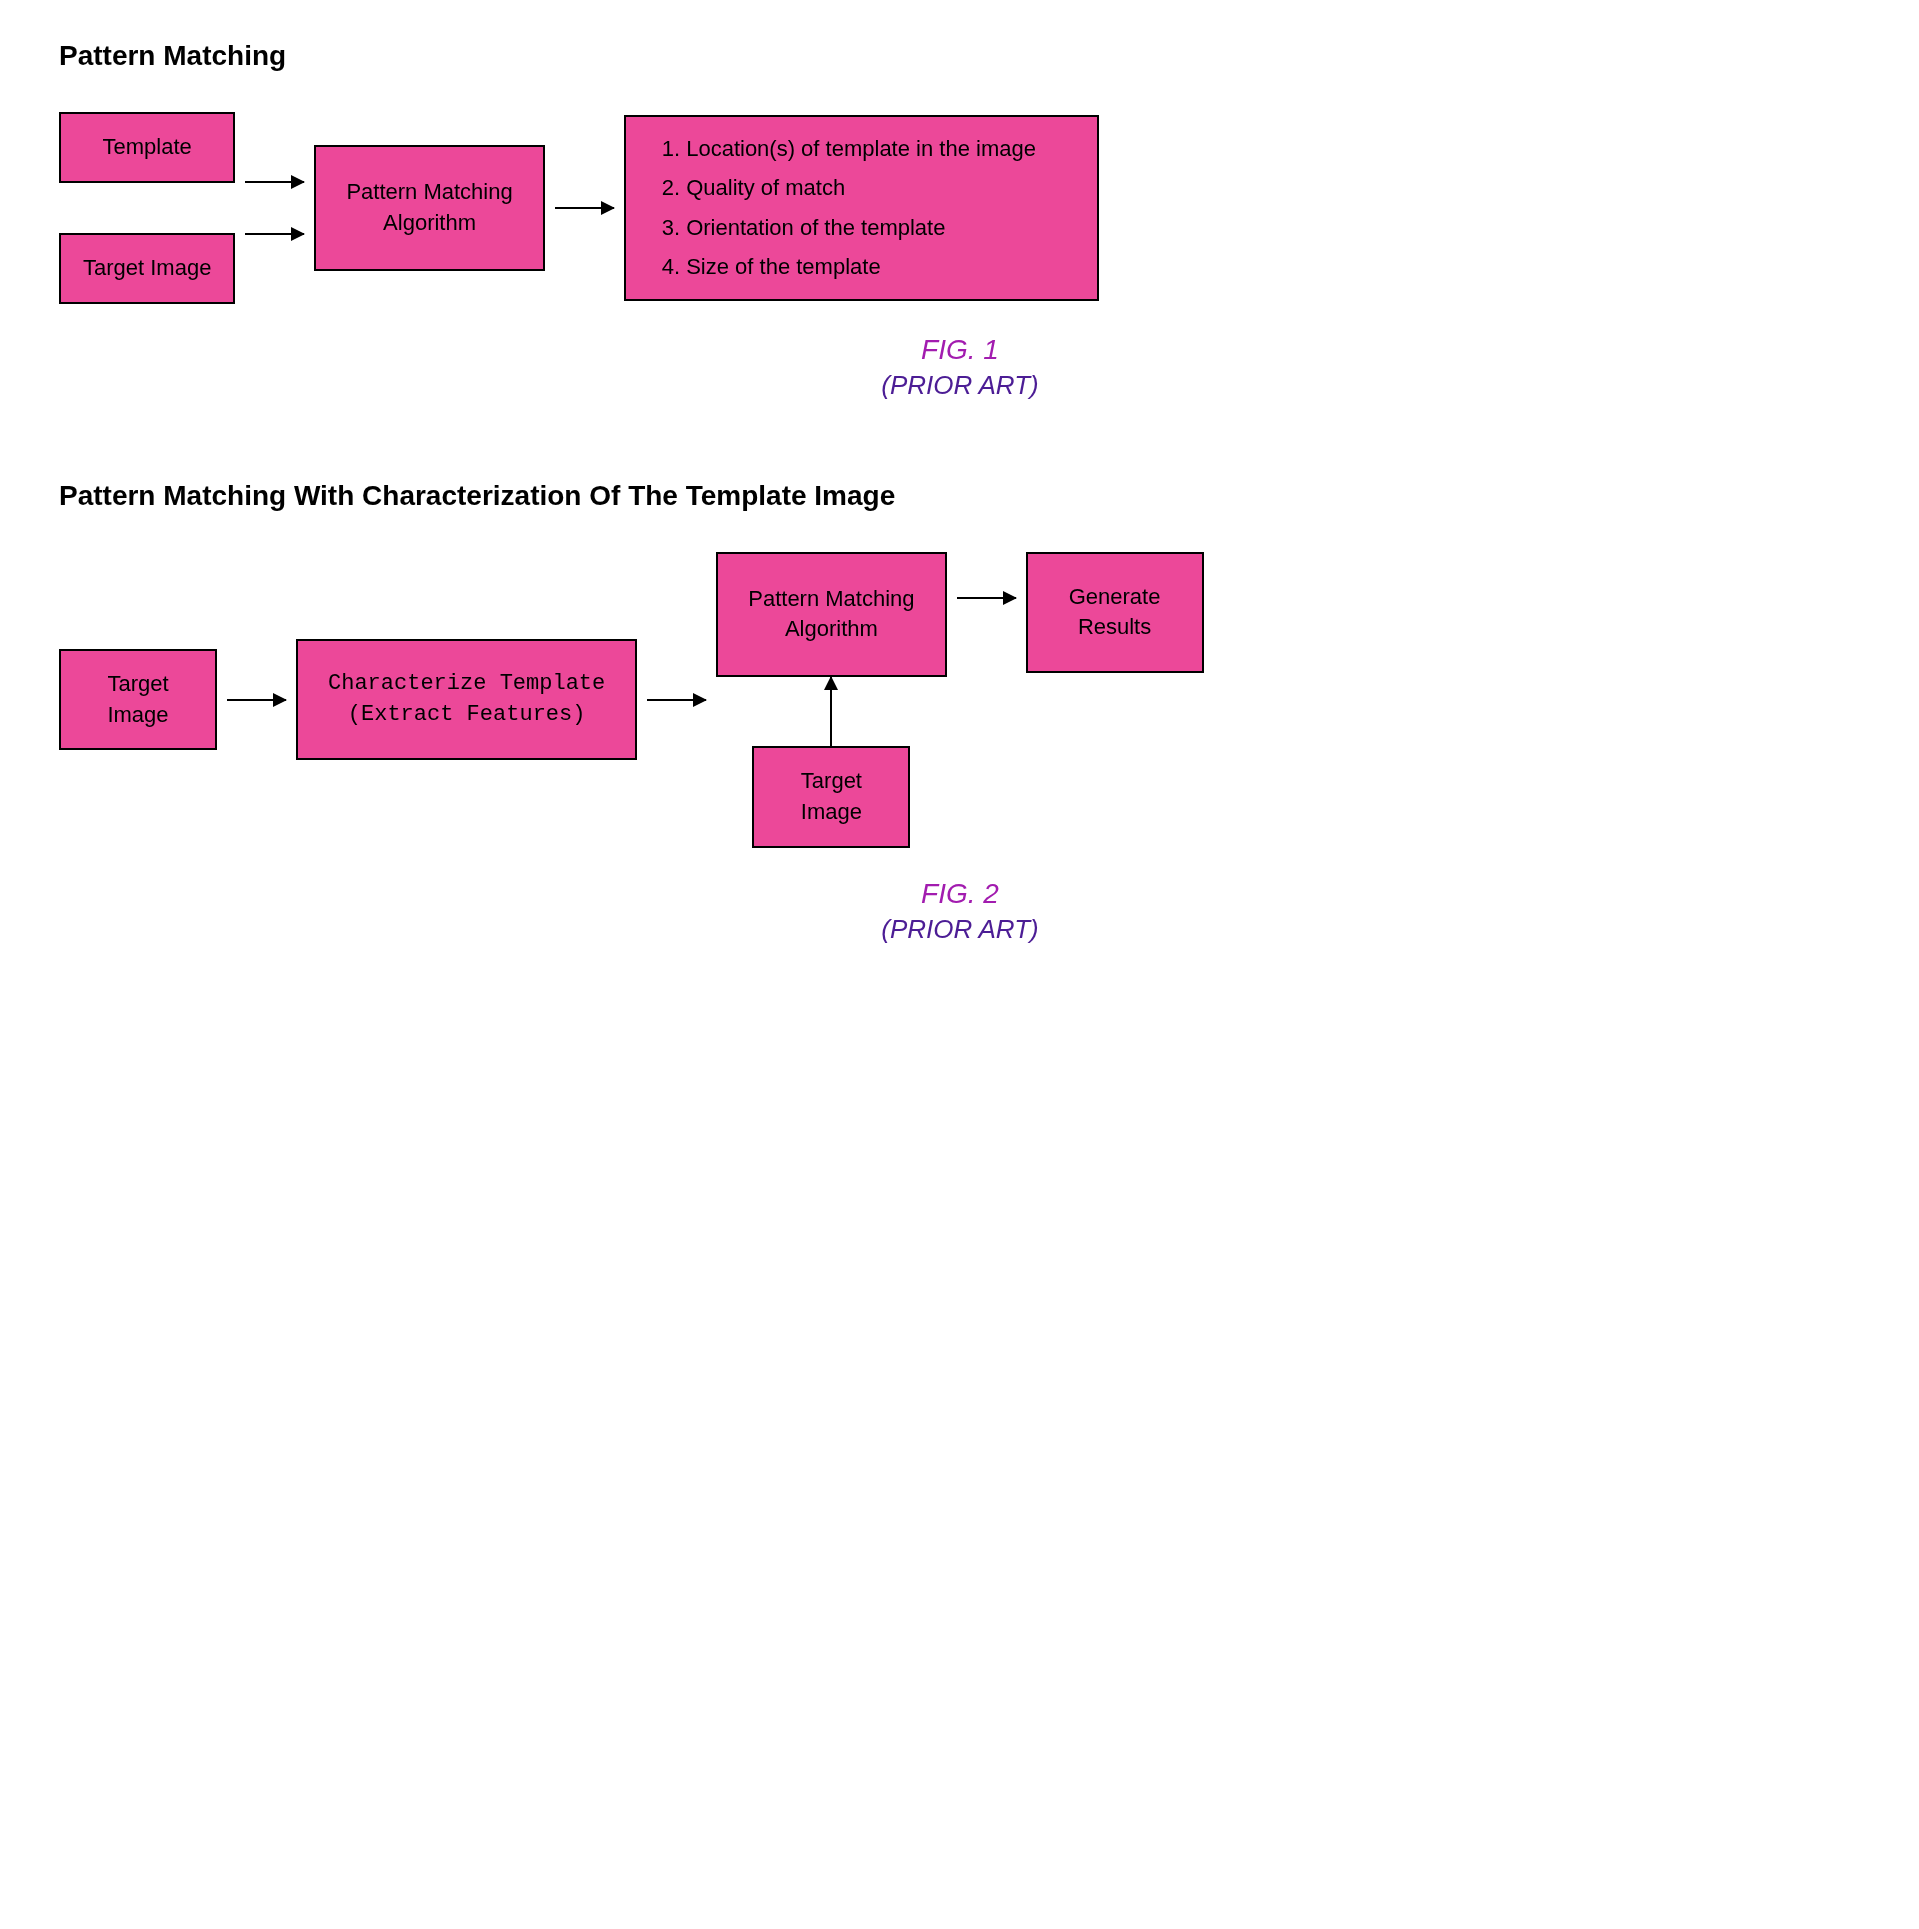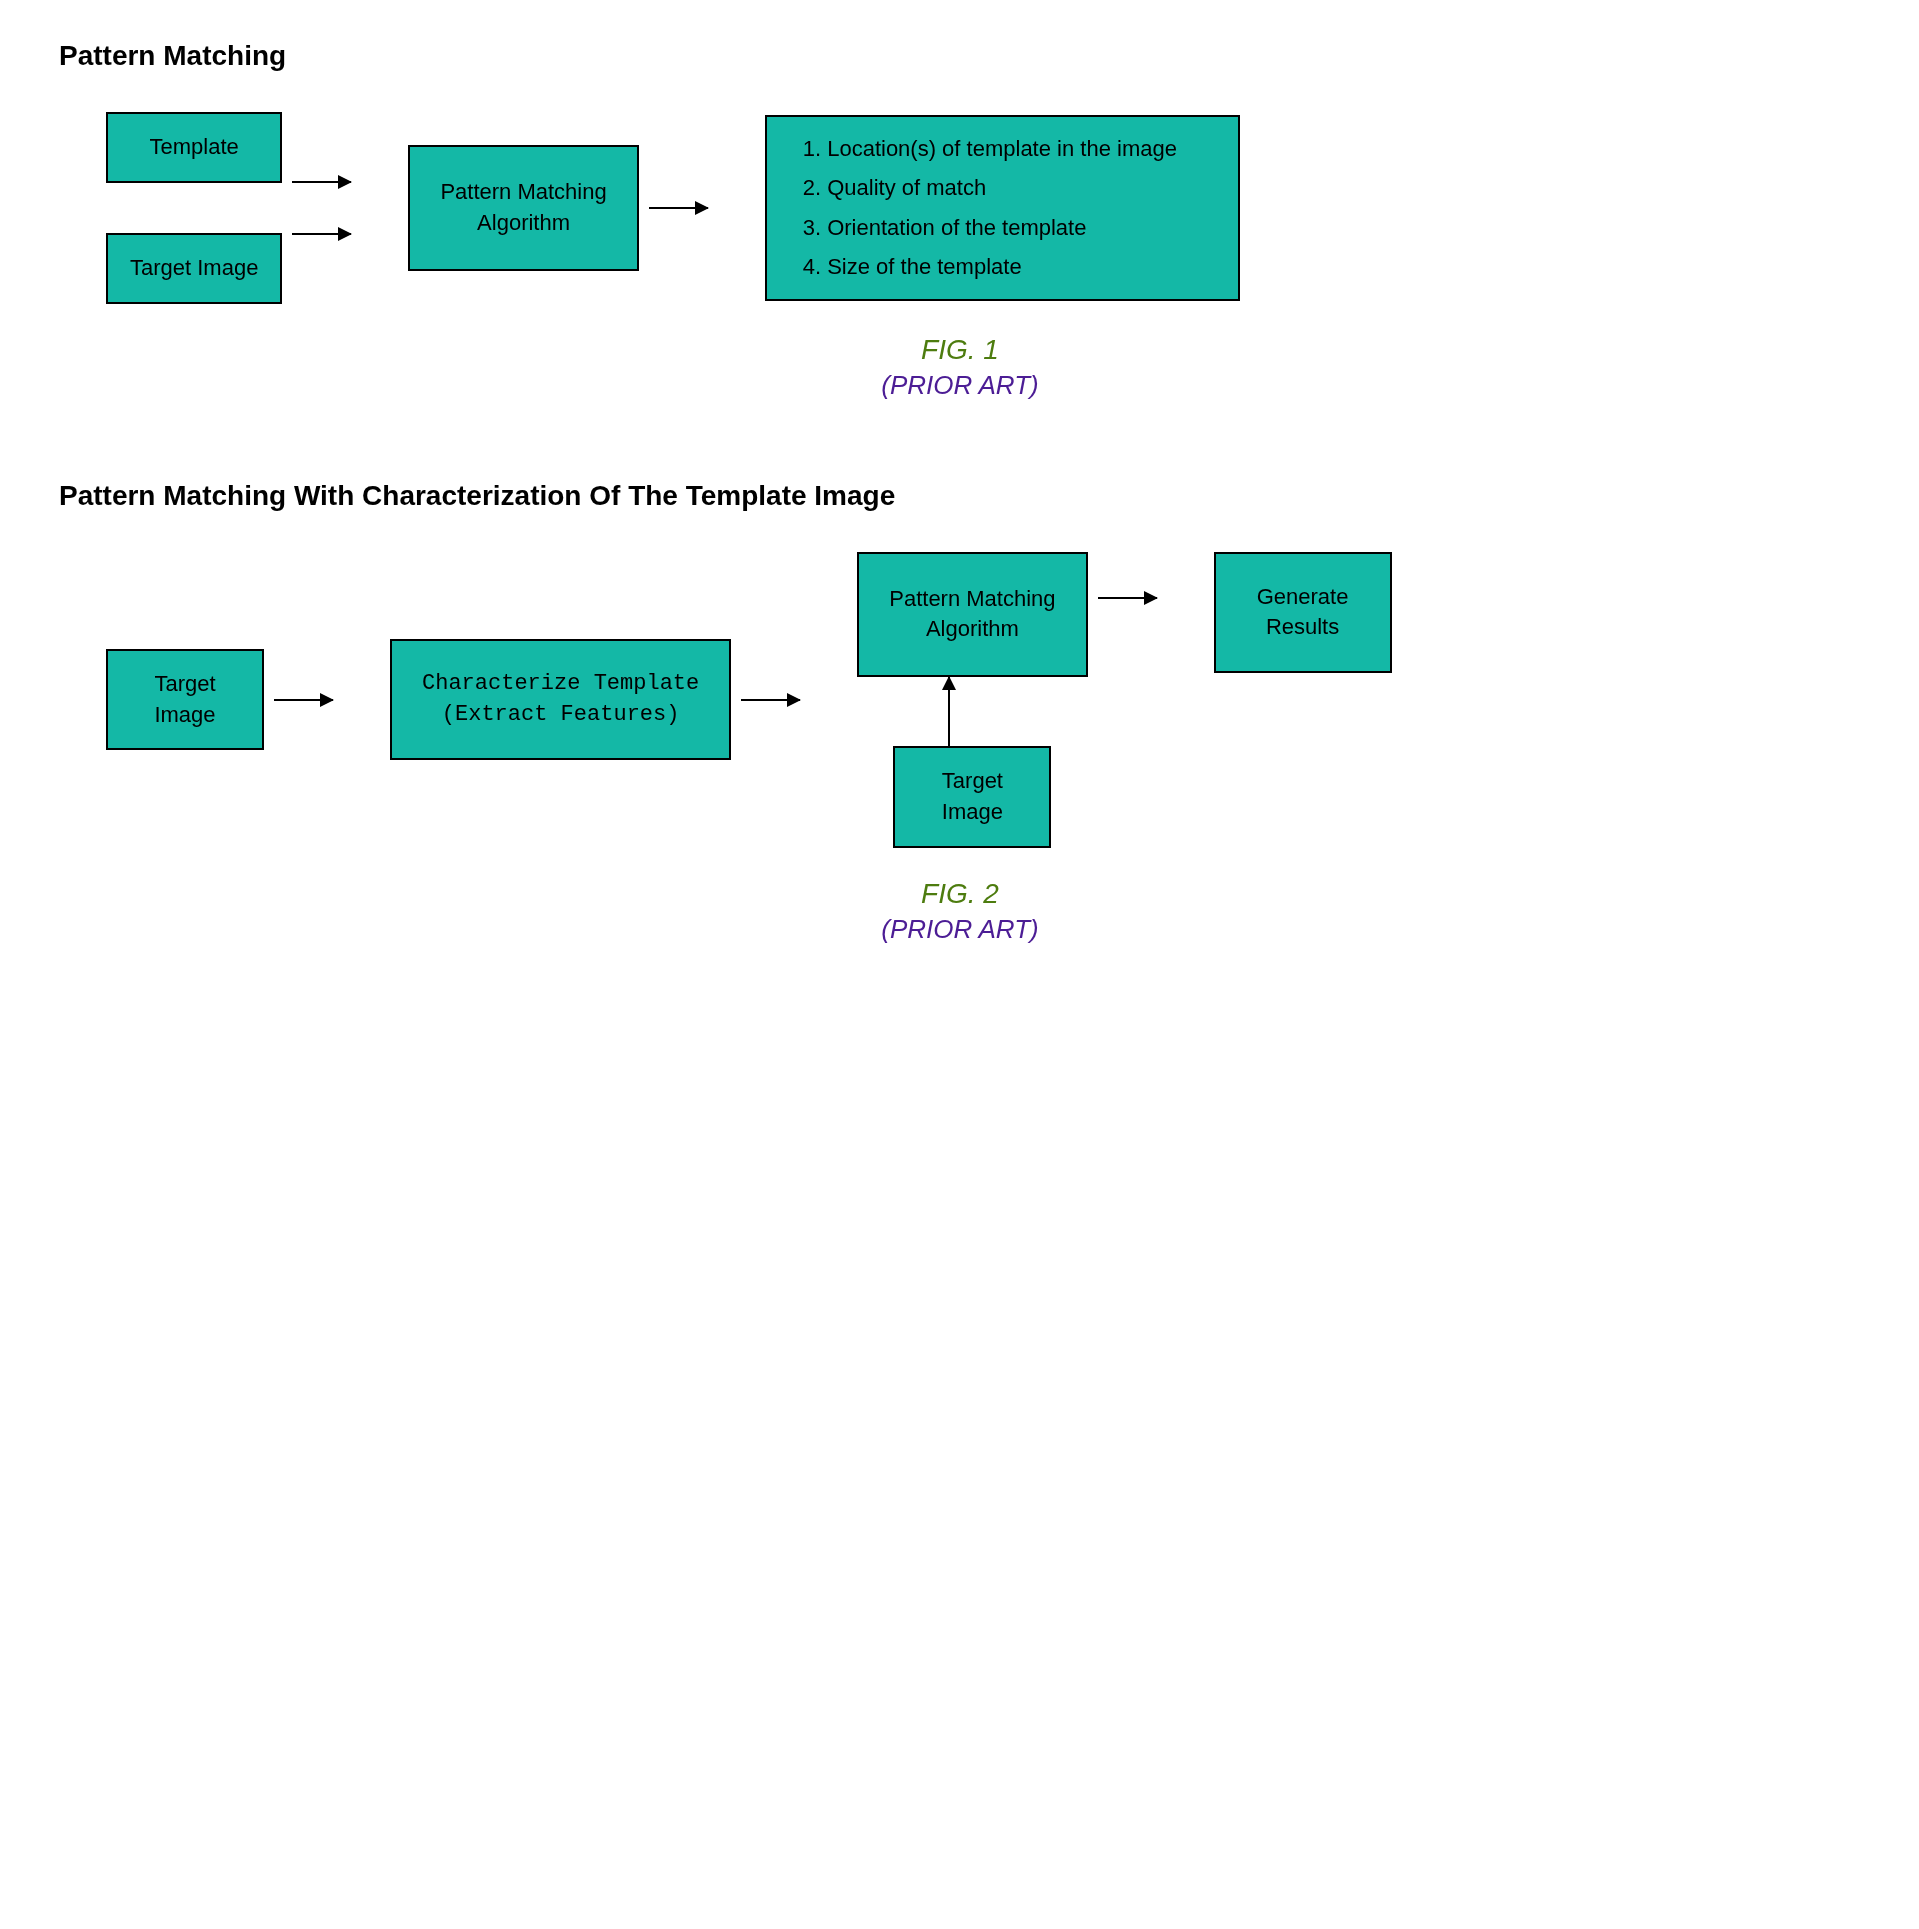--- a/index.html
+++ b/index.html
@@ -24,25 +24,24 @@
       font-size: 28px;
       font-weight: bold;
       margin-bottom: 40px;
       color: #000;
     }
 
     .box {
       border: 2px solid #000;
       padding: 20px 24px;
       text-align: center;
-      background: #14b8a6;
+      background: #ec4899;
       font-size: 22px;
       line-height: 1.4;
       min-width: 158px;
-      margin-left: 47px;
     }
 
     .box-small {
       min-width: 158px;
       padding: 18px 22px;
     }
 
     .box-medium {
       min-width: 218px;
       padding: 30px 30px;
@@ -77,21 +76,21 @@
       border-left: 14px solid #000;
       border-top: 7px solid transparent;
       border-bottom: 7px solid transparent;
     }
 
     .fig-label {
       text-align: center;
       margin-top: 30px;
       font-style: italic;
       font-size: 28px;
-      color: #4d7c0f;
+      color: #a21caf;
     }
 
     .fig-sublabel {
       text-align: center;
       font-style: italic;
       font-size: 26px;
       color: #4c1d95;
       margin-top: 4px;
     }
 

